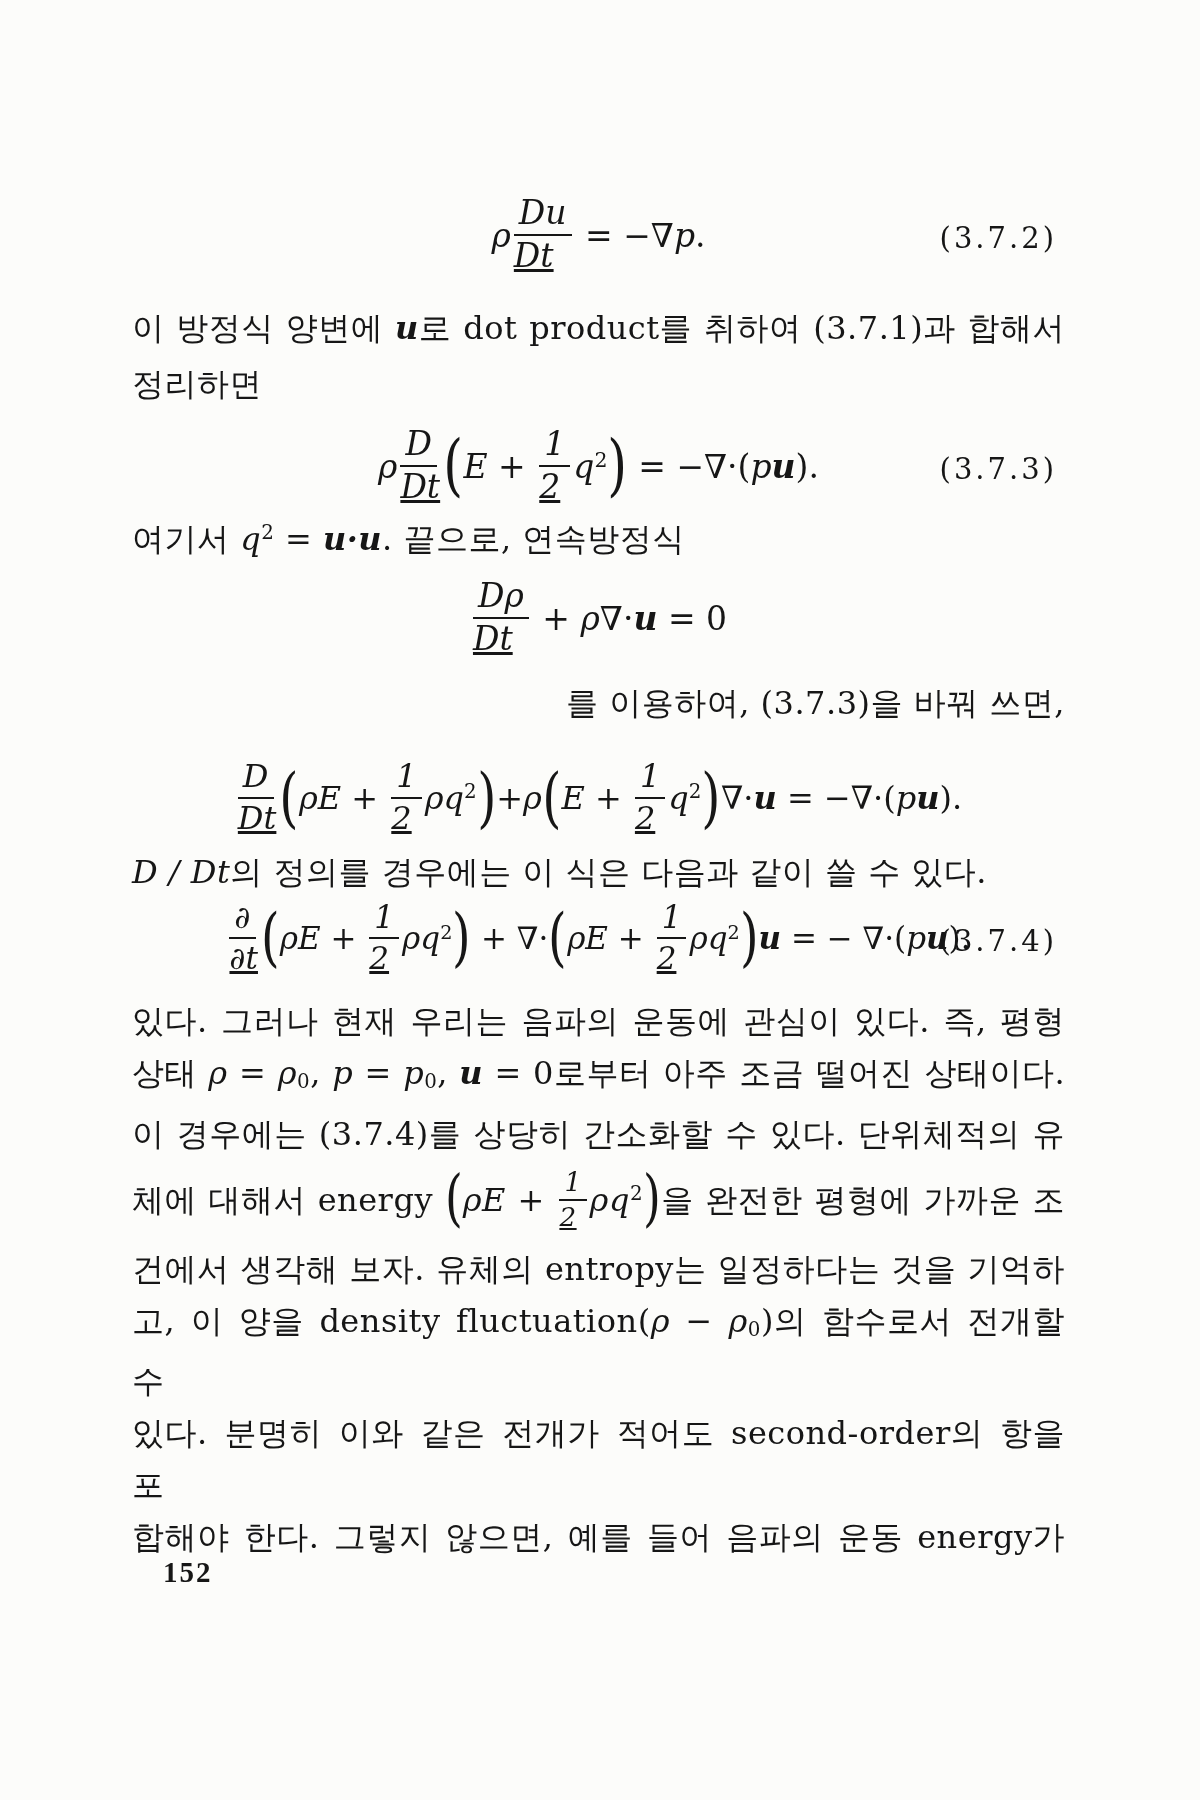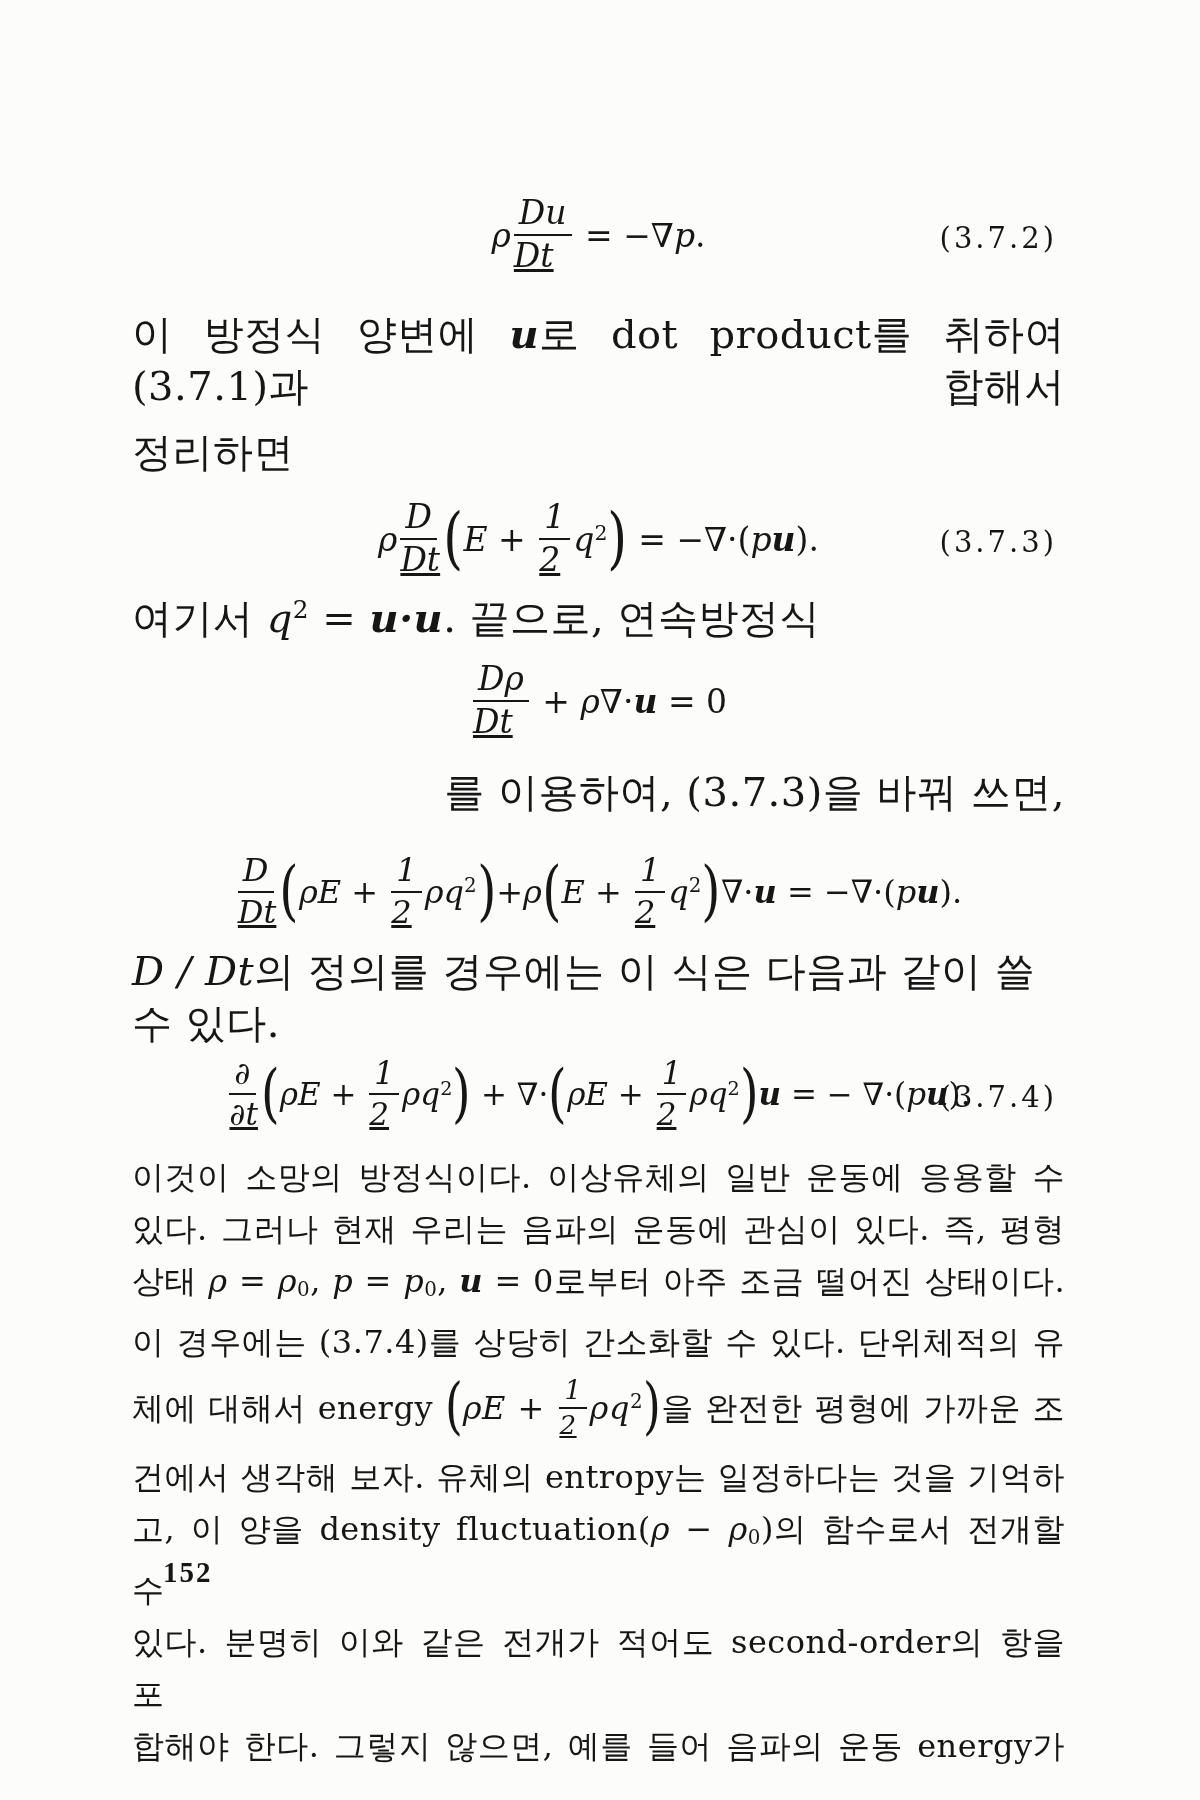--- a/index.html
+++ b/index.html
@@ -36,21 +36,21 @@
   }
   .fnum { border-bottom:2.5px solid currentColor; padding:0 5px 2px; }
   .fden { padding-top:2px;text-decoration:underline; }
   .paren {
     display:inline-block; vertical-align:middle; font-size:2.05em;
     line-height:0.8; font-weight:300; transform:scaleX(0.75);
     margin:0 -3px; position:relative; top:-4px;
   }
 
   
-  .line { font-size:40px; line-height:1.3; letter-spacing:0.5px; }
+  .line { font-size:32px; line-height:1.3; letter-spacing:0.5px; }
   .jline { text-align:justify; text-align-last:justify; }
   .p1l1 { margin-bottom:14px; }
   .p1l2 { margin-bottom:24px; }
   .lq2  { margin-bottom:20px; }
   .luse { margin-bottom:38px;text-align:right; }
   .lddt { margin-bottom:10px; }
 
   
   .para { font-size:32px; }
   .pline { line-height:52px; letter-spacing:0.5px; }
@@ -95,21 +95,20 @@
     </div>
 
     <div class="line lddt"><span class="it">D / Dt</span><span class="rm">의 정의를 경우에는 이 식은 다음과 같이 쓸 수 있다.</span></div>
 
     <div class="eqrow eq374">
       <span class="eq"><span class="frac"><span class="fnum">∂</span><span class="fden">∂t</span></span><span class="paren">(</span><span class="it">ρE</span><span class="rm"> + </span><span class="frac"><span class="fnum">1</span><span class="fden">2</span></span><span class="it">ρq</span><span class="sup">2</span><span class="paren">)</span><span class="rm"> + ∇·</span><span class="paren">(</span><span class="it">ρE</span><span class="rm"> + </span><span class="frac"><span class="fnum">1</span><span class="fden">2</span></span><span class="it">ρq</span><span class="sup">2</span><span class="paren">)</span><span class="bi">u</span><span class="rm"> = − ∇·(</span><span class="it">p</span><span class="bi">u</span><span class="rm">).</span></span>
       <span class="eqnum">(3.7.4)</span>
     </div>
 
     <div class="para">
-      <div class="pline jline"><span class="rm">이것이 소망의 방정식이다. 이상유체의 일반 운동에 응용할 수</span></div>
       <div class="pline jline"><span class="rm">있다. 그러나 현재 우리는 음파의 운동에 관심이 있다. 즉, 평형</span></div>
       <div class="pline jline"><span class="rm">상태 </span><span class="it">ρ</span><span class="rm"> = </span><span class="it">ρ</span><span class="sub">0</span><span class="rm">, </span><span class="it">p</span><span class="rm"> = </span><span class="it">p</span><span class="sub">0</span><span class="rm">, </span><span class="bi">u</span><span class="rm"> = 0로부터 아주 조금 떨어진 상태이다.</span></div>
       <div class="pline jline"><span class="rm">이 경우에는 (3.7.4)를 상당히 간소화할 수 있다. 단위체적의 유</span></div>
       <div class="pline jline tall"><span class="rm">체에 대해서 energy </span><span class="paren">(</span><span class="it">ρE</span><span class="rm"> + </span><span class="frac">
             <span class="fnum">1</span>
             <span class="fden">2</span>
           </span><span class="it">ρq</span><span class="sup">2</span><span class="paren">)</span><span class="rm">을 완전한 평형에 가까운 조</span></div>
       <div class="pline jline"><span class="rm">건에서 생각해 보자. 유체의 entropy는 일정하다는 것을 기억하</span></div>
       <div class="pline jline"><span class="rm">고, 이 양을 density fluctuation(</span><span class="it">ρ</span><span class="rm"> − </span><span class="it">ρ</span><span class="sub">0</span><span class="rm">)의 함수로서 전개할 수</span></div>
       <div class="pline jline"><span class="rm">있다. 분명히 이와 같은 전개가 적어도 second-order의 항을 포</span></div>

